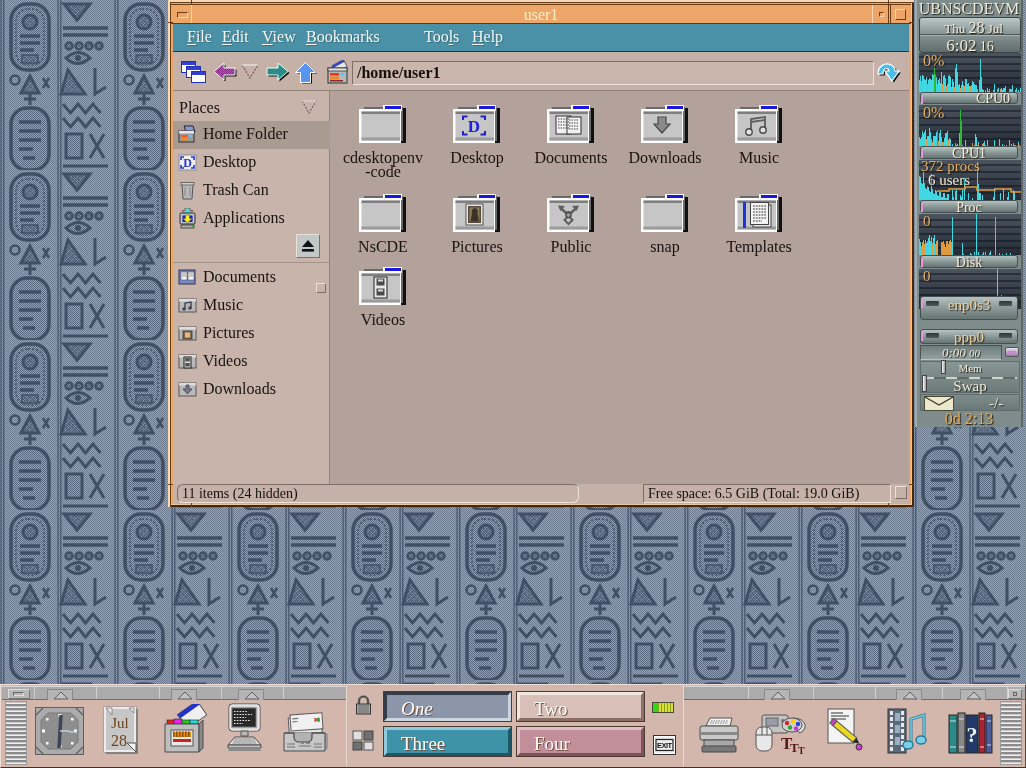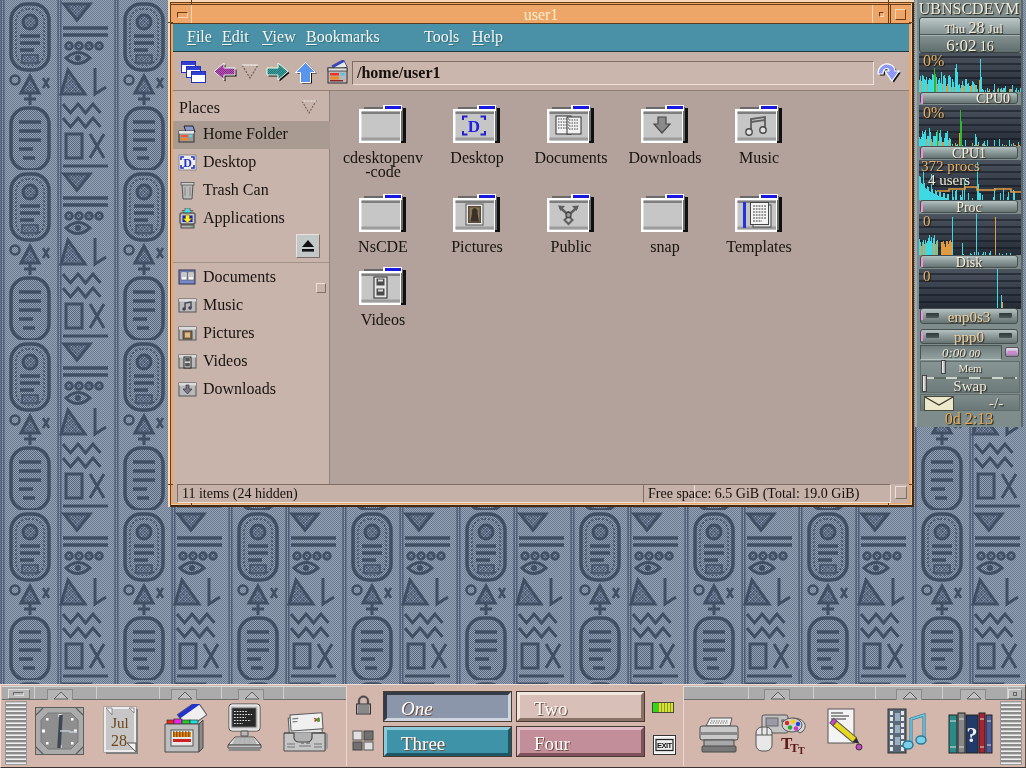--- a/index.html
+++ b/index.html
@@ -399,21 +399,21 @@
      <rect x="15" y="10" width="13" height="21" fill="#e8e8e8" stroke="#222"></rect>
      <rect x="17.5" y="11.5" width="8" height="7" fill="#4a4a4a"></rect>
           <rect x="17.5" y="21.5" width="8" height="7" fill="#4a4a4a"></rect>
      <rect x="19" y="12.5" width="5" height="2" fill="#ddd"></rect>
           <rect x="19" y="22.5" width="5" height="2" fill="#ddd"></rect>
         </svg>
    <div class="flab" style="left:-2px;top:222px;">Videos</div>
   </div>
  </div>
  <div id="statusbar">
-  <div class="sunken stxt" style="left:4px;width:518px;">11 items (24 hidden)</div>
+  <div class="sunken stxt" style="left:4px;width:402px;border-radius:6px;">11 items (24 hidden)</div>
   <div class="sunken stxt" style="left:470px;width:248px;">Free space: 6.5 GiB (Total: 19.0 GiB)</div>
   <div class="raisedg" style="position:absolute;right:2px;top:2px;width:12px;height:13px;background:#c6b1a9;"></div>
  </div>
 </div>
 
 <div id="gk">
  <div class="gtext" style="position:absolute;left:0;right:0;top:0px;text-align:center;font-size:16px;">UBNSCDEVM</div>
  <div style="position:absolute;left:2px;top:17px;width:102px;height:36px;border-radius:3px;border:1px solid #3a4444;background:linear-gradient(#bcc8c8,#8c9a9a 40%,#5f6d6d);">
   <div style="position:absolute;left:0;right:0;top:0;height:17px;border-bottom:1px solid #4a5656;box-shadow:0 1px 0 #a8b4b4;"></div>
   <div class="gtext" style="position:absolute;left:7px;right:0;top:1px;text-align:center;font-size:13px;">Thu <span style="font-size:16px;">28</span> Jul</div>
@@ -775,21 +775,21 @@
       <rect x="88" y="37" width="1" height="3" fill="#3fd9e4"></rect>
       <rect x="89" y="32" width="1" height="8" fill="#3fd9e4"></rect>
       <rect x="94" y="30" width="1" height="10" fill="#3fd9e4"></rect>
       <rect x="95" y="31" width="1" height="9" fill="#3fd9e4"></rect>
       <rect x="45" y="18" width="1" height="22" fill="#3fd9e4"></rect>
       <rect x="58" y="2" width="1" height="38" fill="#3fd9e4"></rect>
       <rect x="59" y="24" width="1" height="16" fill="#3fd9e4"></rect>
       <path d="M18 31 H30 V29 H46 V27 H58 V30 H76 V29 H92 V32 H102" stroke="#e09a40" stroke-width="1.6" fill="none"></path>
     </svg>
  <div class="gtext" style="position:absolute;left:4px;top:158px;font-size:15px;color:#e8b068;">372 procs</div>
- <div class="gtext" style="position:absolute;left:11px;top:172px;font-size:15px;">4 users</div>
+ <div class="gtext" style="position:absolute;left:11px;top:172px;font-size:15px;">6 users</div>
  <div class="glabel" style="top:200px;height:13px;line-height:13px;font-size:14px;">Proc<div style="position:absolute;left:0px;width:2px;height:9px;background:#f090d8;top:2px;"></div></div>
  <svg class="gchart" style="left:2px;top:214px" width="102" height="41">
       <defs>
         <linearGradient id="cg214" x1="0" y1="0" x2="0" y2="1">
           <stop offset="0" stop-color="#4b535f"></stop>
           <stop offset="1" stop-color="#242b35"></stop>
         </linearGradient>
       </defs>
       <rect width="102" height="41" fill="url(#cg214)"></rect>
       <line x1="0" y1="34" x2="102" y2="34" stroke="#0e141c" stroke-width="1"></line>
@@ -877,21 +877,21 @@
       <line x1="0" y1="33" x2="102" y2="33" stroke="#0e141c" stroke-width="1"></line>
       <line x1="0" y1="26" x2="102" y2="26" stroke="#0e141c" stroke-width="1"></line>
       <line x1="0" y1="19" x2="102" y2="19" stroke="#0e141c" stroke-width="1"></line>
       <line x1="0" y1="12" x2="102" y2="12" stroke="#0e141c" stroke-width="1"></line>
       <line x1="0" y1="5" x2="102" y2="5" stroke="#0e141c" stroke-width="1"></line>
       <rect x="78" y="0" width="1" height="40" fill="#3fd9e4"></rect>
       <rect x="82" y="26" width="1" height="14" fill="#3fd9e4"></rect>
       <rect x="83" y="33" width="1" height="7" fill="#e09a40"></rect>
     </svg>
  <div class="gtext" style="position:absolute;left:6px;top:268px;font-size:15px;color:#e8b068;">0</div>
- <div class="glabel" style="top:308px;height:16px;line-height:16px;color:#ecd0a0;">enp0s3<div style="position:absolute;left:0px;width:2px;height:9px;background:#f090d8;top:2px;"></div>
+ <div class="glabel" style="top:296px;height:24px;line-height:16px;color:#ecd0a0;">enp0s3<div style="position:absolute;left:0px;width:2px;height:9px;background:#f090d8;top:2px;"></div>
    <div style="position:absolute;left:5px;top:4px;width:13px;height:5px;background:linear-gradient(#2e3838,#4e5a5a);border-radius:1px;"></div>
    <div style="position:absolute;right:5px;top:4px;width:13px;height:5px;background:linear-gradient(#2e3838,#4e5a5a);border-radius:1px;"></div></div>
  <div class="glabel" style="top:329px;height:15px;line-height:15px;color:#ecd0a0;">ppp0<div style="position:absolute;left:0px;width:2px;height:9px;background:#f090d8;top:2px;"></div>
    <div style="position:absolute;left:5px;top:3px;width:13px;height:5px;background:linear-gradient(#2e3838,#4e5a5a);border-radius:1px;"></div>
    <div style="position:absolute;right:5px;top:3px;width:13px;height:5px;background:linear-gradient(#2e3838,#4e5a5a);border-radius:1px;"></div></div>
  <div style="position:absolute;left:3px;top:345px;width:82px;height:15px;background:linear-gradient(#6e7c7c,#93a1a1);border:1px solid #4a5454;border-bottom-color:#b8c4c4;font-style:italic;">
    <div class="gtext" style="position:absolute;left:0;right:0;top:0;text-align:center;font-size:13px;line-height:14px;">0:00 <span style="font-size:11px">00</span></div>
     </div>
  <div style="position:absolute;left:88px;top:347px;width:14px;height:10px;background:linear-gradient(#e8e0f0,#9a7aaa);border:1px solid #555;border-radius:2px;">
    <div style="position:absolute;left:2px;top:3px;width:8px;height:3px;background:#cc88cc;"></div>

